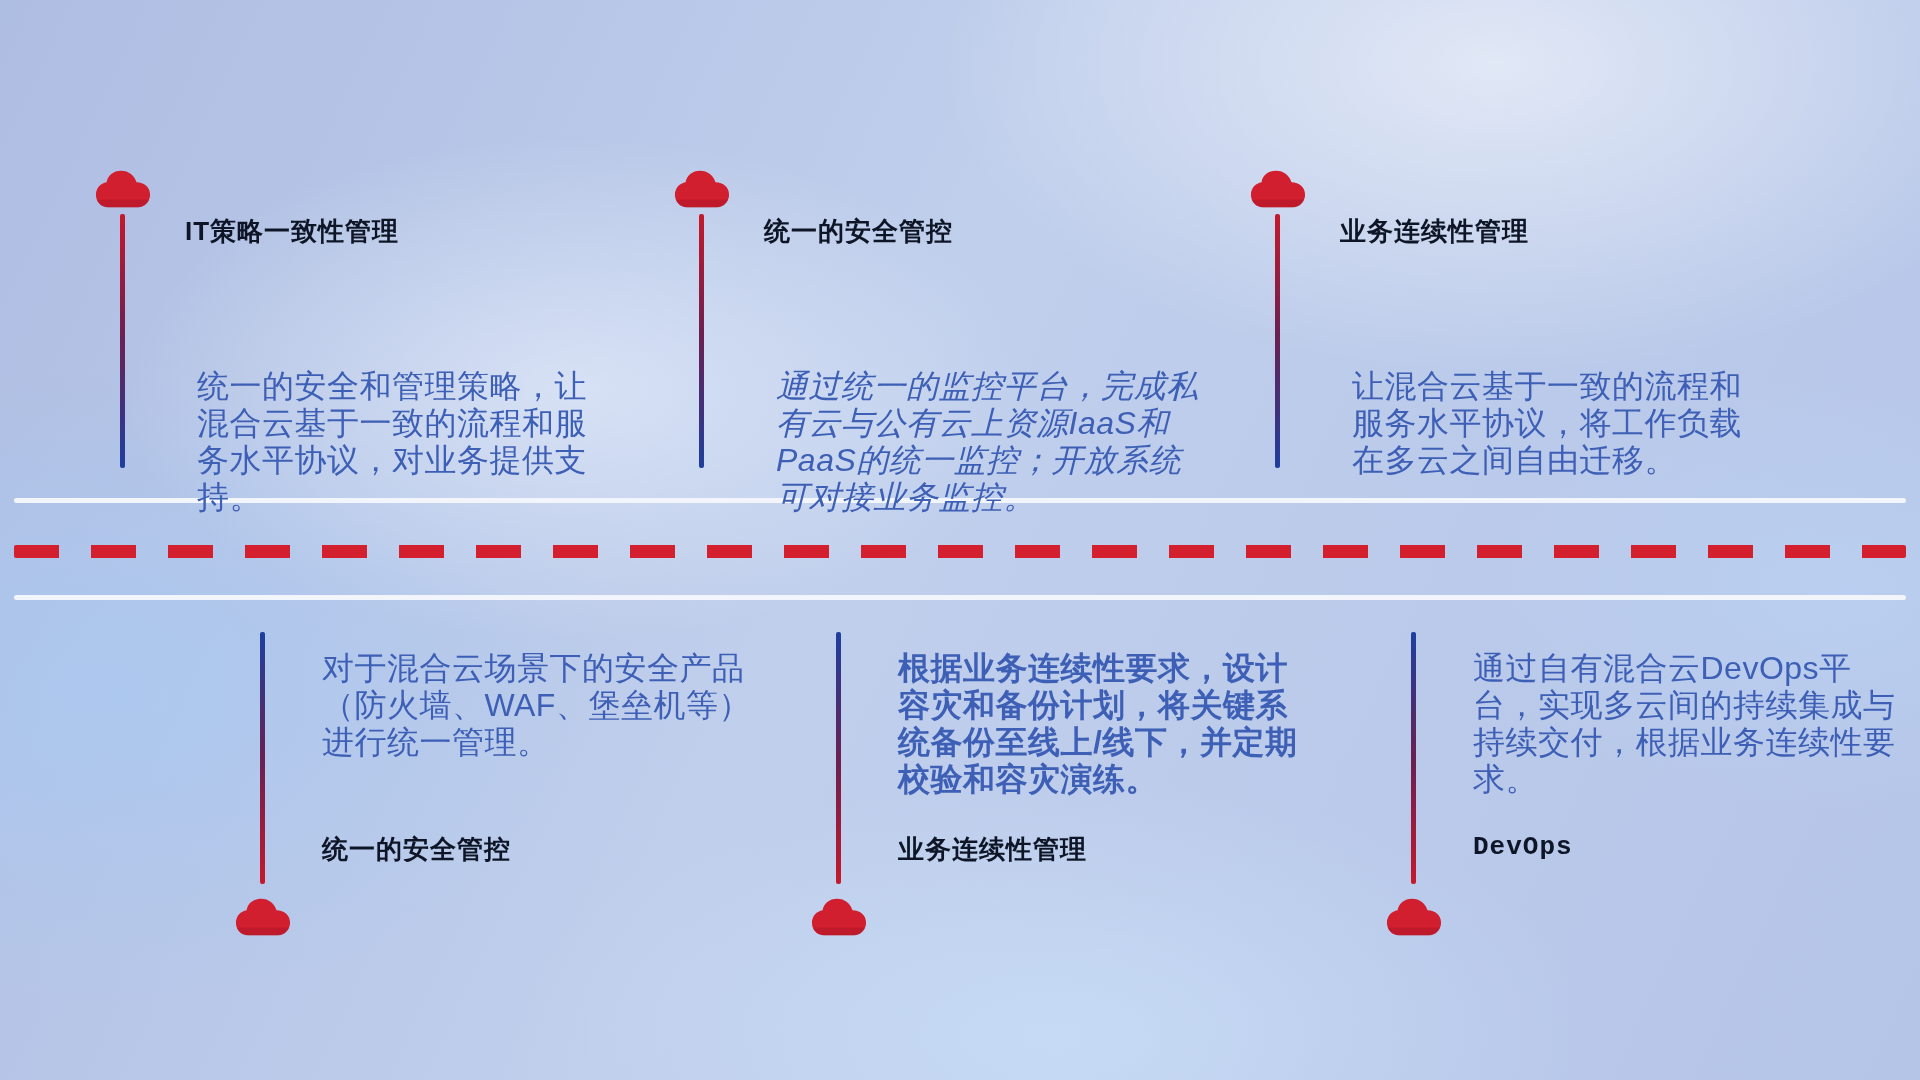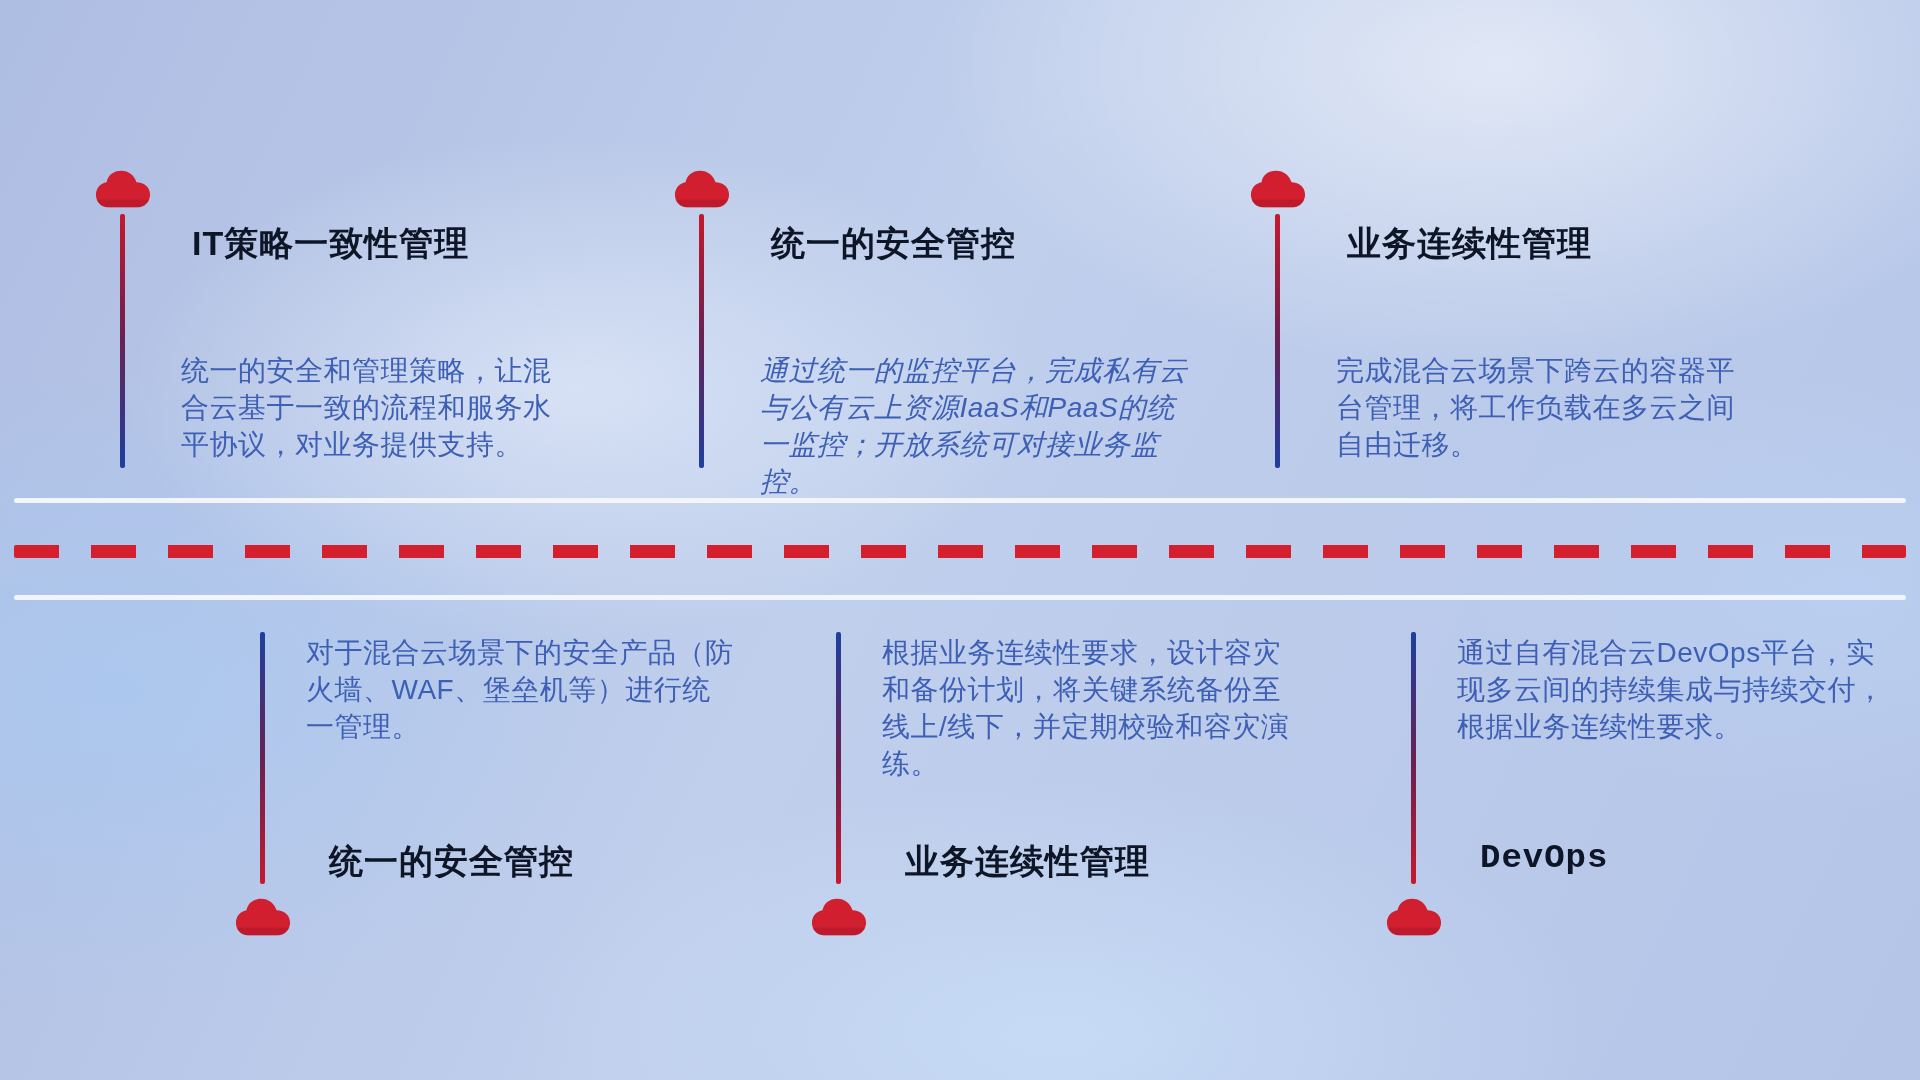--- a/index.html
+++ b/index.html
@@ -38,39 +38,39 @@
   .item-top .cloud{left:0;top:0;}
   .item-bottom .cloud{left:-26px;top:264px;}
 
   .stem{position:absolute;width:5px;border-radius:2px;}
   .item-top .stem{left:26px;top:46px;height:254px;
     background:linear-gradient(180deg,#c6192b 0%,#6b2050 48%,#1e3f9f 100%);}
   .item-bottom .stem{left:0;top:0;height:252px;
     background:linear-gradient(180deg,#1e3f9f 0%,#6b2050 52%,#c6192b 100%);}
 
   .title{
-    position:absolute;margin:11px;
-    font-size:34px;font-weight:bold;color:#0d1526;letter-spacing:1px;text-align:center;
+    position:absolute;margin:4px;
+    font-size:26px;font-weight:bold;color:#0d1526;letter-spacing:1px;text-align:center;
   }
   .item-top .title{left:87px;top:42px;}
   .item-bottom .title{left:58px;top:196px;font-family:Liberation Mono, monospace;}
 
   .desc{
-    position:absolute;margin:0;
-    font-size:28px;line-height:37px;color:#3d5fb5;letter-spacing:0.5px;
+    position:absolute;margin:16px;
+    font-size:32px;line-height:37px;color:#3d5fb5;letter-spacing:0.5px;
   }
   .item-top .desc{left:87px;top:184px;}
   .item-bottom .desc{left:46px;top:2px;}
 
   
   .col-a{left:94px;}   .col-a .desc{width:395px;}
   .col-b{left:673px;}  .col-b .desc{width:430px;font-style:italic;}
   .col-c{left:1249px;} .col-c .desc{width:410px;}
   .col-d{left:260px;}  .col-d .desc{width:430px;}
-  .col-e{left:836px;}  .col-e .desc{width:420px;}
+  .col-e{left:836px;}  .col-e .desc{width:420px;font-weight:bold;}
   .col-f{left:1411px;} .col-f .desc{width:440px;}
 </style>
 </head>
 <body>
 
 <div class="canvas">
 
   <div class="hline solid line-top"></div>
   <div class="hline dashed"></div>
   <div class="hline solid line-bottom"></div>
@@ -95,21 +95,21 @@
     <p class="desc">通过统一的监控平台，完成私有云与公有云上资源IaaS和PaaS的统一监控；开放系统可对接业务监控。</p>
   </div>
 
   <div class="item item-top col-c">
     <svg class="cloud" viewBox="0 0 60 42">
       <path d="M15 40 C7 40 2 34 2 27 C2 20 7 15 13 14 C14 7 20 2 28 2 C36 2 42 7 44 14 C52 14 58 19 58 27 C58 34 52 40 45 40 Z" fill="#d11f2f"></path>
       <path d="M15 40 C10 40 5 37 3 32 L57 32 C55 37 50 40 45 40 Z" fill="#a9122a" opacity="0.45"></path>
     </svg>
     <div class="stem"></div>
     <h2 class="title">业务连续性管理</h2>
-    <p class="desc">完成混合云场景下跨云的容器平台管理，将工作负载在多云之间自由迁移。</p>
+    <p class="desc">让混合云基于一致的流程和服务水平协议，将工作负载在多云之间自由迁移。</p>
   </div>
 
   <div class="item item-bottom col-d">
     <div class="stem"></div>
     <p class="desc">对于混合云场景下的安全产品（防火墙、WAF、堡垒机等）进行统一管理。</p>
     <h2 class="title">统一的安全管控</h2>
     <svg class="cloud" viewBox="0 0 60 42">
       <path d="M15 40 C7 40 2 34 2 27 C2 20 7 15 13 14 C14 7 20 2 28 2 C36 2 42 7 44 14 C52 14 58 19 58 27 C58 34 52 40 45 40 Z" fill="#d11f2f"></path>
       <path d="M15 40 C10 40 5 37 3 32 L57 32 C55 37 50 40 45 40 Z" fill="#a9122a" opacity="0.45"></path>
     </svg>

